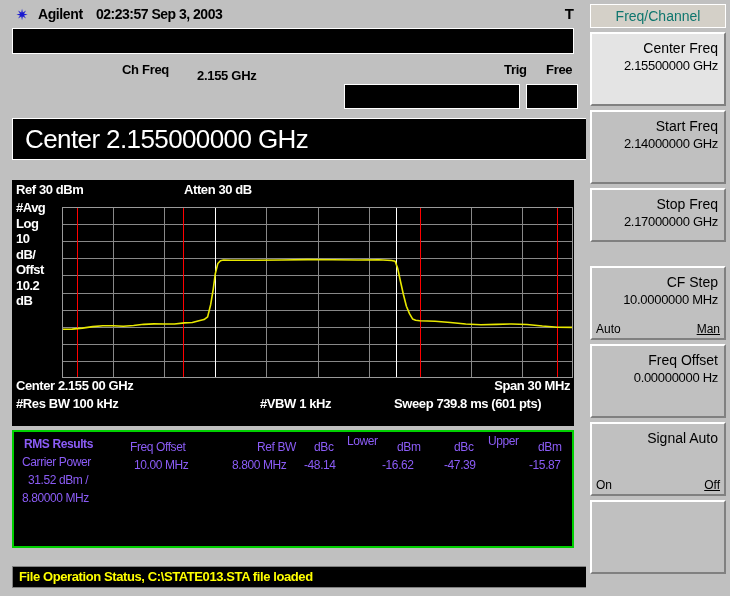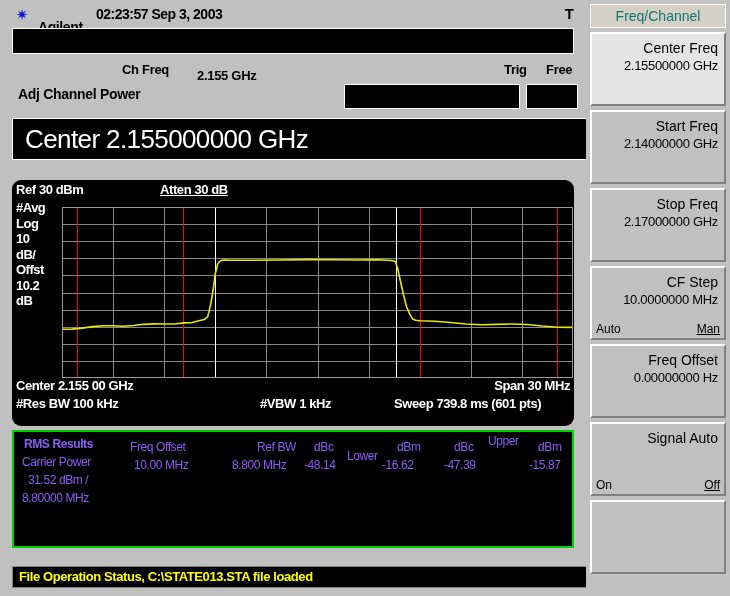--- a/index.html
+++ b/index.html
@@ -23,21 +23,20 @@
     position:absolute;left:0;top:0;width:586px;height:28px;
     background:#c0c0c0;color:#000;
   }
   .logo-mark{
     position:absolute;left:14px;top:7px;width:16px;height:15px;
     color:#1a1ad0;font-size:15px;line-height:15px;text-align:center;
   }
   .logo-text{
     position:absolute;left:38px;top:6px;font-size:14px;font-weight:bold;
     letter-spacing:-0.4px;
-    margin-top:13px;
   }
   .dtime{
     position:absolute;left:96px;top:6px;font-size:14px;font-weight:bold;
     letter-spacing:-0.5px;white-space:nowrap;
   }
   .trig-t{
     position:absolute;right:12px;top:5px;font-size:15px;font-weight:bold;
   }
 
   
@@ -66,25 +65,24 @@
   }
   .centerbox span{
     position:absolute;left:12px;top:5px;color:#fff;font-size:26px;
     letter-spacing:-0.6px;
   }
 
   
   .graphzone{
     position:absolute;left:12px;top:180px;width:562px;height:246px;
     background:#000;
-    border-radius:9px;
   }
   .ann{position:absolute;color:#fff;font-size:13px;font-weight:bold;letter-spacing:-0.4px;white-space:nowrap;}
   .ref-ann{left:4px;top:2px;}
-  .atten-ann{left:148px;top:2px;text-decoration:underline;}
+  .atten-ann{left:172px;top:2px;}
   .leftcol{position:absolute;left:4px;top:20px;width:46px;color:#ffffff;font-size:13px;font-weight:bold;line-height:15.5px;letter-spacing:-0.5px;}
   .bot-left{left:4px;top:198px;}
   .bot-right{right:4px;top:198px;}
   .bot2-a{left:4px;top:216px;}
   .bot2-b{left:248px;top:216px;}
   .bot2-c{left:382px;top:216px;}
 
   .plot{position:absolute;left:50px;top:27px;width:511px;height:171px;}
   .plot svg{display:block;}
 
@@ -97,21 +95,21 @@
   .r-title{left:10px;top:5px;font-size:15px;font-weight:bold;}
   .r-carrier-lbl{left:8px;top:23px;font-size:12px;}
   .r-carrier-v1{left:14px;top:41px;font-size:12px;}
   .r-carrier-v2{left:8px;top:59px;font-size:12px;}
   .h-freqoffset{left:116px;top:8px;}
   .v-freqoffset{left:120px;top:26px;}
   .h-refbw{left:222px;top:8px;margin-left:21px;}
   .v-refbw{left:218px;top:26px;}
   .h-ldbc{left:300px;top:8px;}
   .v-ldbc{left:290px;top:26px;}
-  .h-lower{left:333px;top:17px;}
+  .h-lower{left:333px;top:2px;}
   .h-ldbm{left:383px;top:8px;}
   .v-ldbm{left:368px;top:26px;}
   .h-udbc{left:440px;top:8px;}
   .v-udbc{left:430px;top:26px;}
   .h-upper{left:474px;top:2px;}
   .h-udbm{left:524px;top:8px;}
   .v-udbm{left:515px;top:26px;}
 
   
   .statusbar{
@@ -164,21 +162,20 @@
       <div class="trig-t">T</div>
     </div>
 
     <div class="topblack"></div>
 
     <div class="infoband">
       <div class="chfreq-lbl">Ch Freq</div>
       <div class="chfreq-val">2.155 GHz</div>
       <div class="trig-lbl">Trig</div>
       <div class="trig-val">Free</div>
-      <div class="acp-lbl">Adj Channel Power</div>
       <div class="blackbox1"></div>
       <div class="blackbox2"></div>
     </div>
 
     <div class="centerbox">
       <span>Center 2.155000000 GHz</span>
     </div>
 
     <div class="graphzone">
       <div class="ann ref-ann">Ref 30 dBm</div>
@@ -272,21 +269,21 @@
     <div class="soft-title">Freq/Channel</div>
     <div id="skeys">
         <div class="skey active" style="top: 32px; height: 74px;">
           <div class="l1">Center Freq</div>
           <div class="l2">2.15500000 GHz</div>
         </div>
         <div class="skey" style="top: 110px; height: 74px;">
           <div class="l1">Start Freq</div>
           <div class="l2">2.14000000 GHz</div>
         </div>
-        <div class="skey" style="top: 188px; height: 74px;">
+        <div class="skey" style="top: 188px; height: 54px;">
           <div class="l1">Stop Freq</div>
           <div class="l2">2.17000000 GHz</div>
         </div>
         <div class="skey" style="top: 266px; height: 74px;">
           <div class="l1">CF Step</div>
           <div class="l2">10.0000000 MHz</div>
           <div class="sub-l">Auto</div>
           <div class="sub-r sel">Man</div>
         </div>
         <div class="skey" style="top: 344px; height: 74px;">

